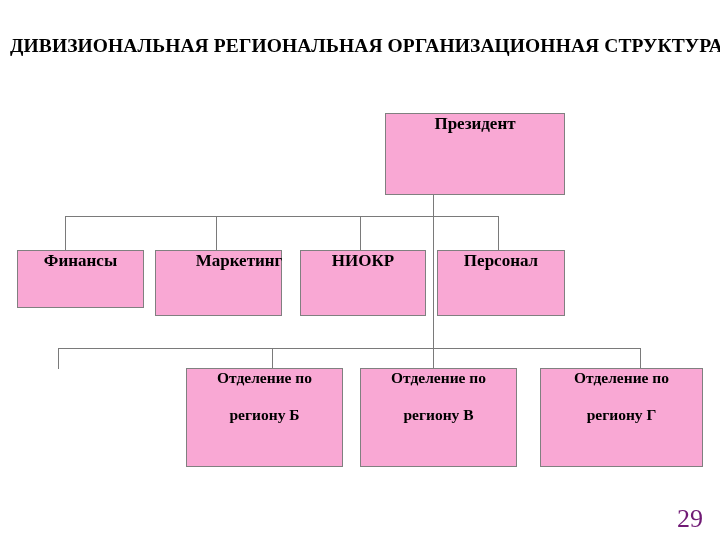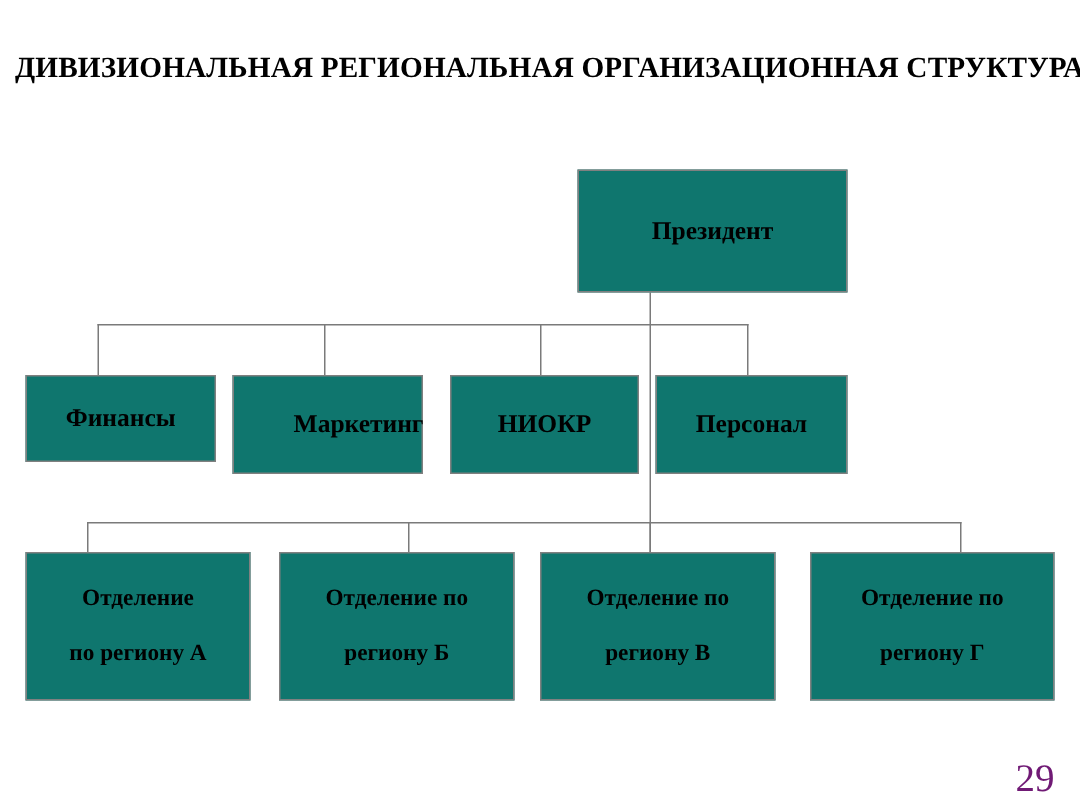--- a/index.html
+++ b/index.html
@@ -34,23 +34,23 @@
     color: #000000;
     font-family: "Liberation Serif", "DejaVu Serif", serif;
     line-height: 24px;
   }
 
   
   .node {
     position: absolute;
     box-sizing: border-box;
     border: 1px solid #808080;
-    background: #0f766e;
+    background: #f9a8d4;
     display: flex;
-    align-items: center;
+    align-items: flex-start;
     justify-content: center;
     text-align: center;
     color: #000000;
     font-weight: bold;
     font-family: "Liberation Serif", "DejaVu Serif", serif;
     z-index: 3;
   }
   .node span {
     display: block;
     line-height: 1.18;
@@ -115,23 +115,20 @@
   </div>
 
   <div class="node lvl2" style="left:437px; top:250px; width:128px; height:66px;">
     <span>Персонал</span>
   </div>
 
   <div class="node lvl2" style="left:300px; top:250px; width:126px; height:66px;">
     <span>НИОКР</span>
   </div>
 
-  <div class="node lvl3" style="left:17px; top:368px; width:150px; height:99px;">
-    <span><span>Отделение</span><br><span>по региону А</span></span>
-  </div>
 
   <div class="node lvl3" style="left:186px; top:368px; width:157px; height:99px;">
     <span><span>Отделение по</span><br><span>региону Б</span></span>
   </div>
 
   <div class="node lvl3" style="left:360px; top:368px; width:157px; height:99px;">
     <span><span>Отделение по</span><br><span>региону В</span></span>
   </div>
 
   <div class="node lvl3" style="left:540px; top:368px; width:163px; height:99px;">

